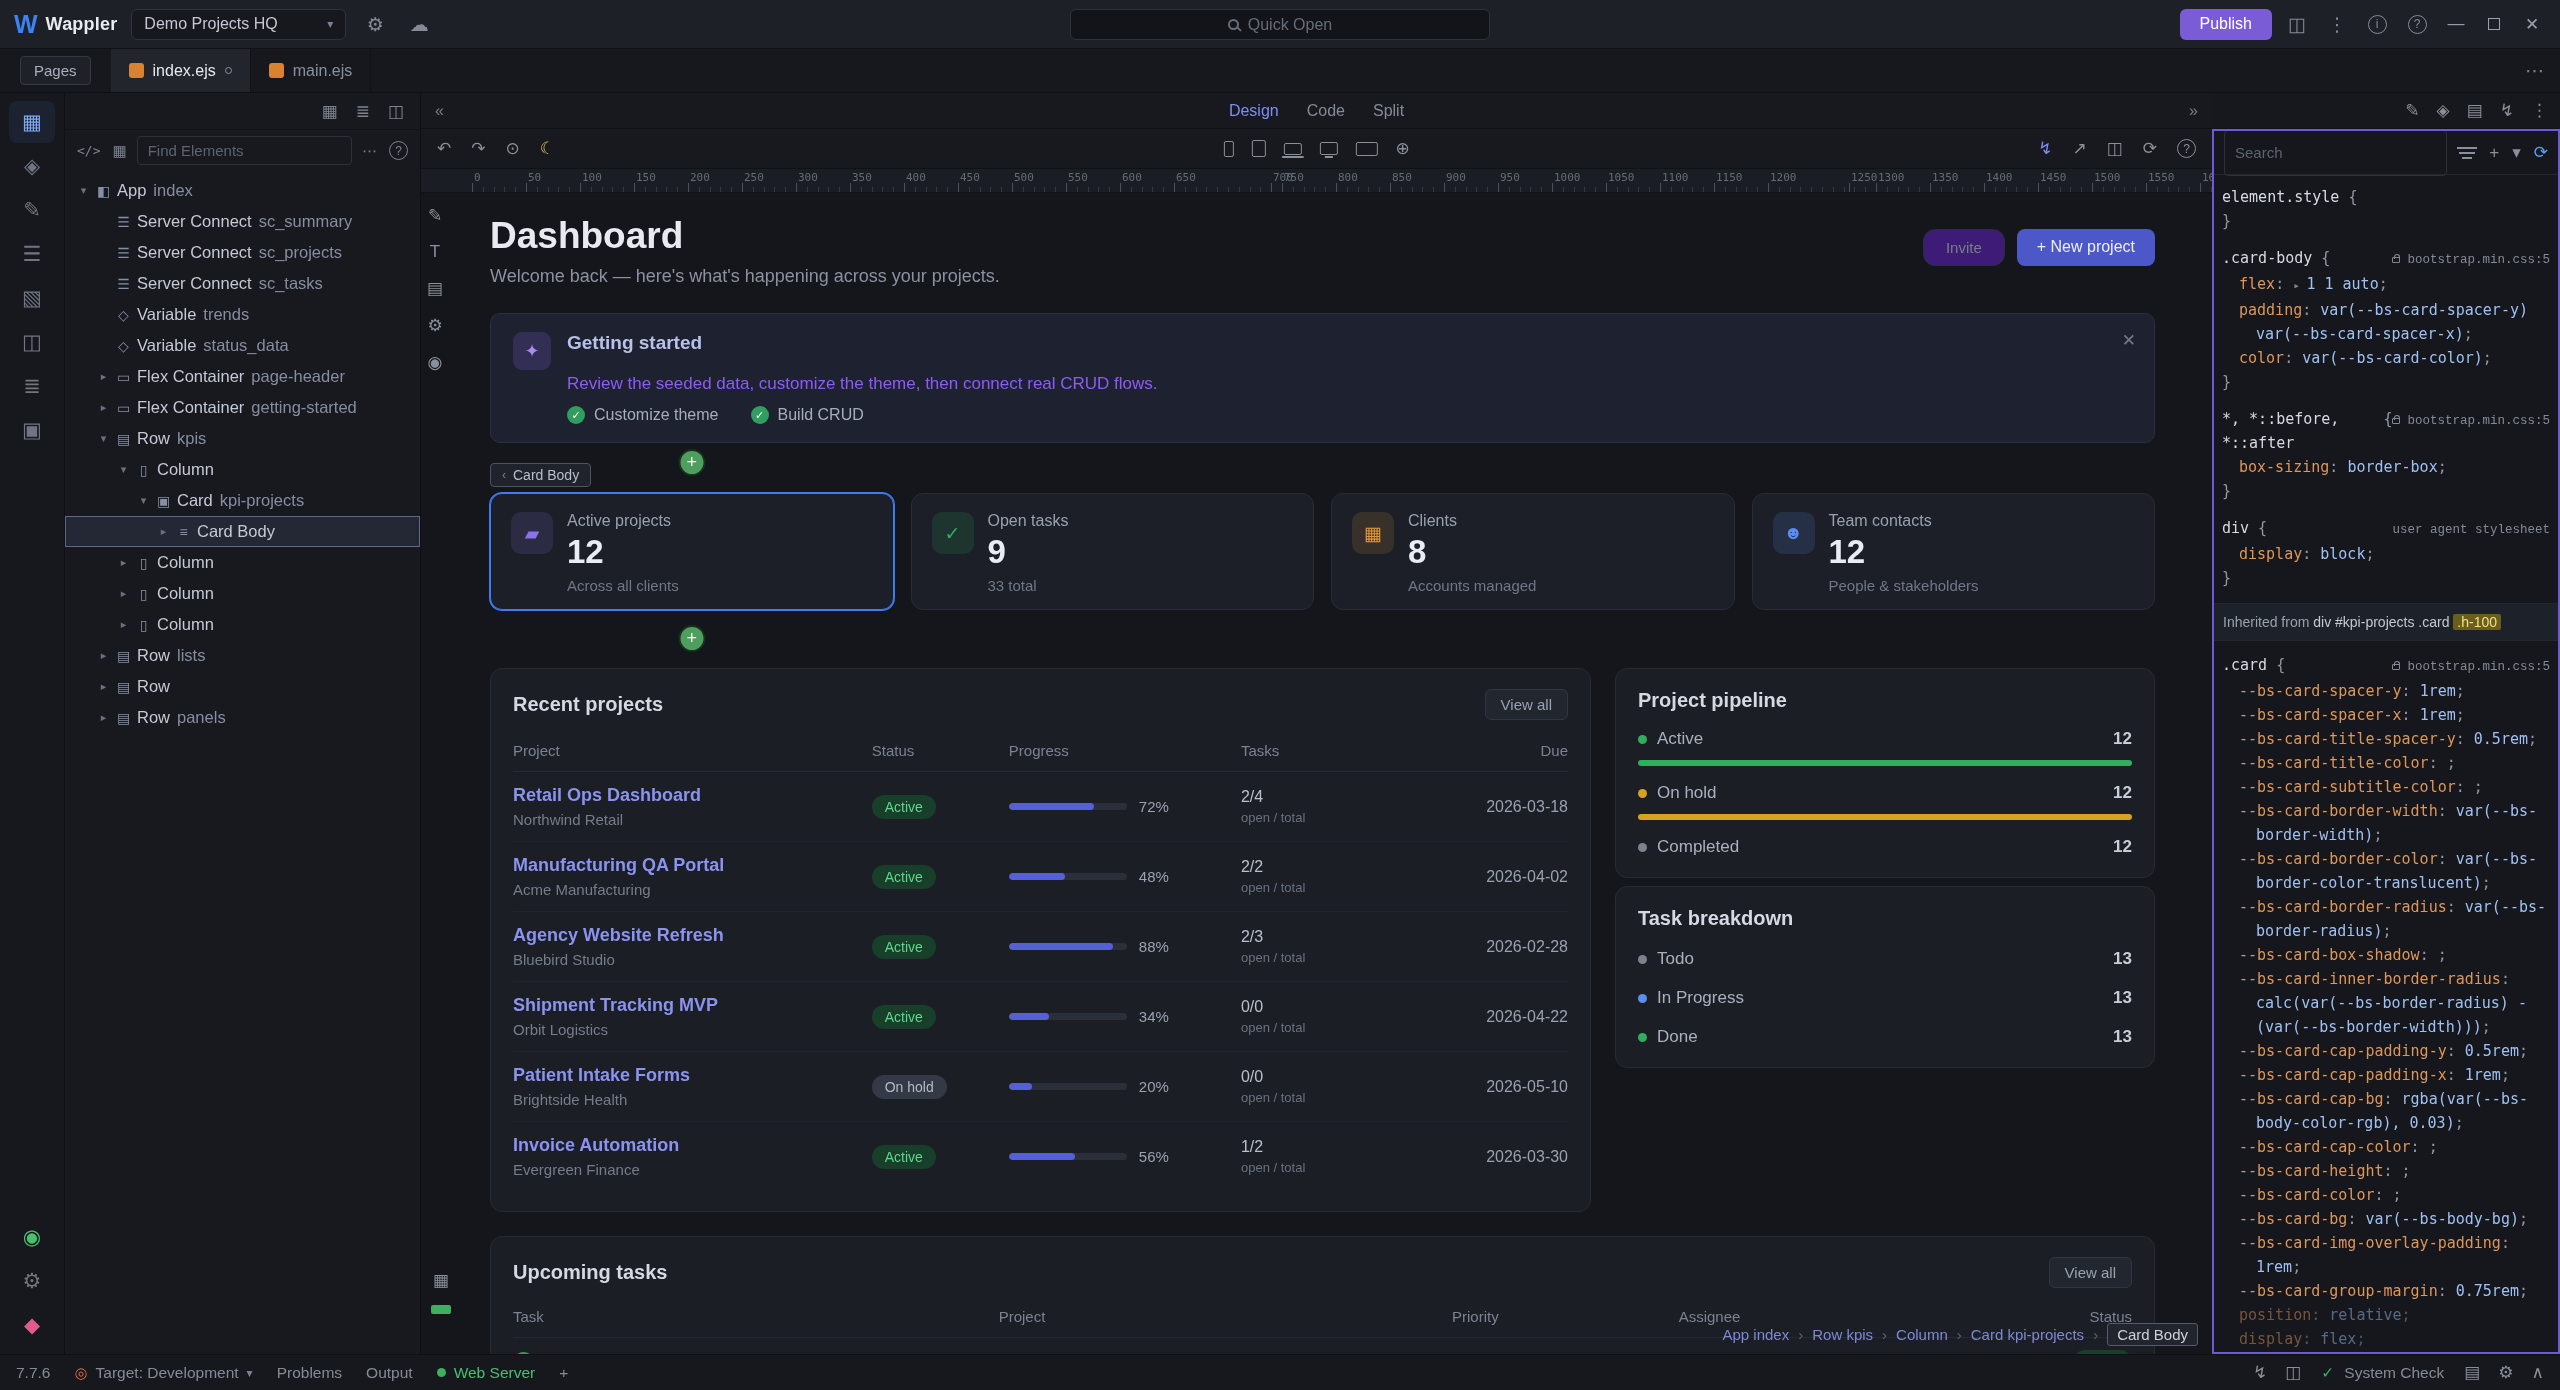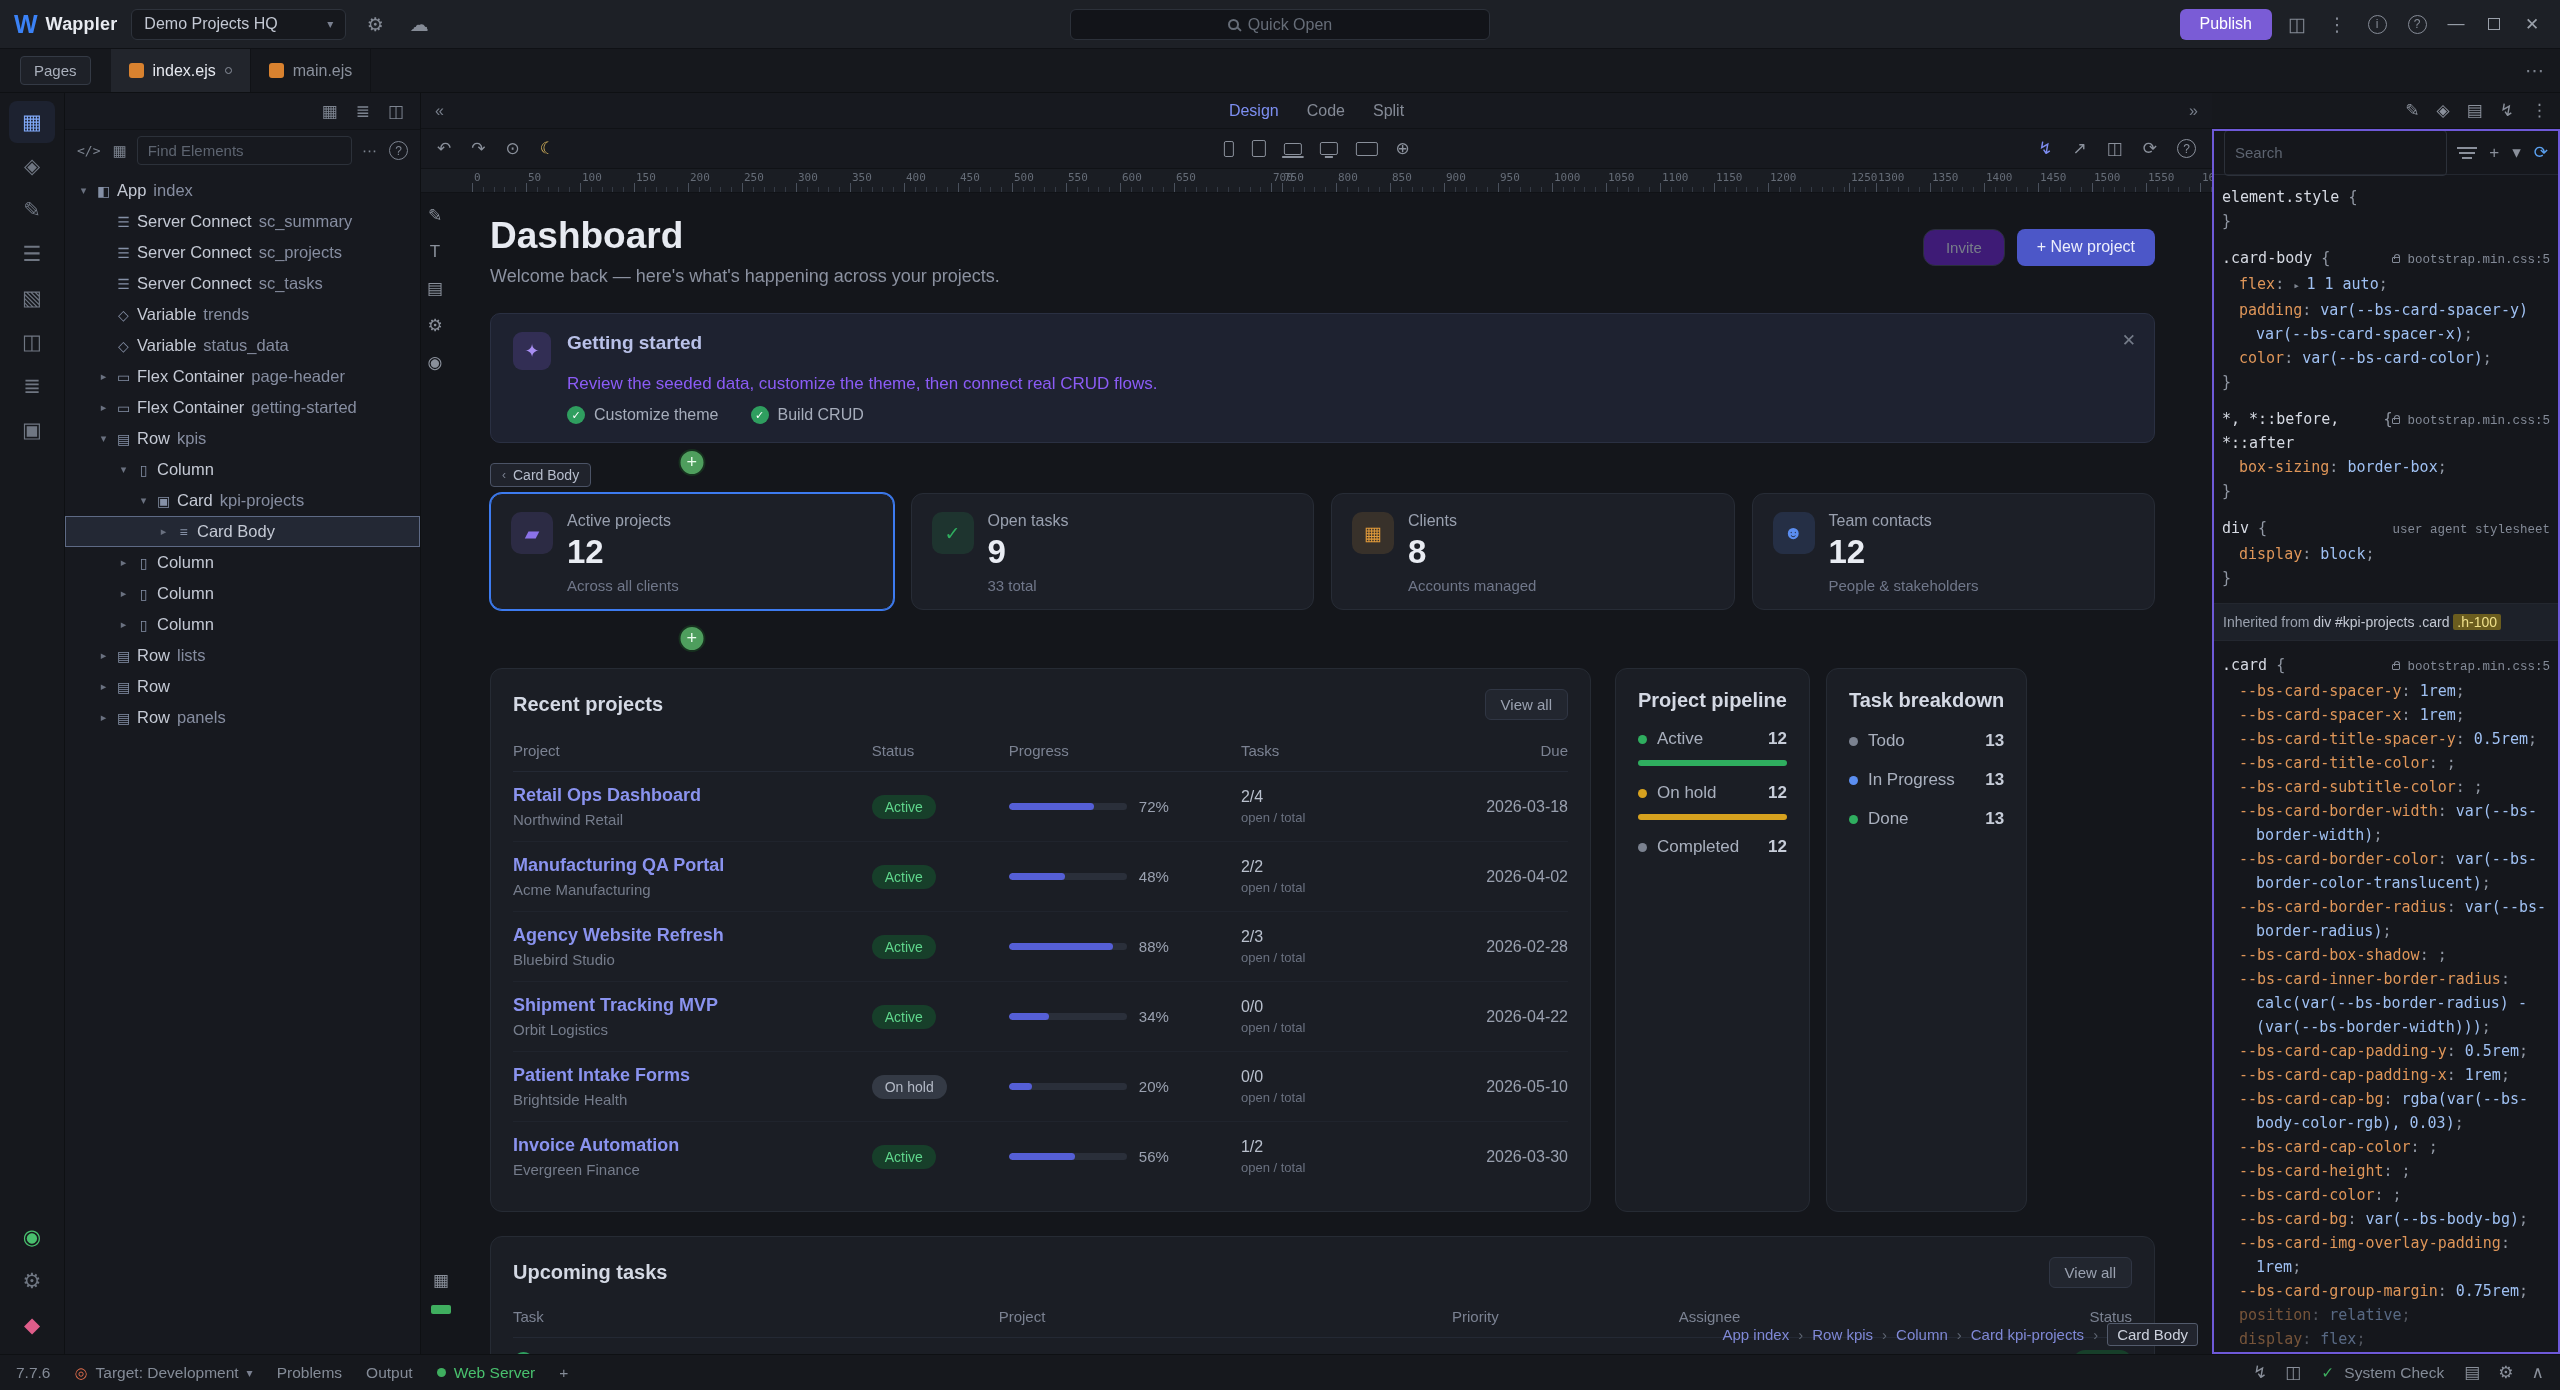--- a/index.html
+++ b/index.html
@@ -104,21 +104,21 @@
 .kpi-label{color:#99a0af;font-size:16px}
 .kpi-value{color:#e9ecf3;font-size:33px;font-weight:bold;margin-top:3px}
 .kpi-sub{color:#70778a;font-size:15px;margin-top:6px}
 .el-tag{position:absolute;top:-30px;left:0;display:flex;align-items:center;gap:7px;background:#20232c;border:1px solid #4b5366;border-radius:4px;padding:3px 11px;font-size:14px;color:#b7becd}
 .plus-btn{position:absolute;width:27px;height:27px;border-radius:50%;background:#4e9e5d;color:#eafcee;display:flex;align-items:center;justify-content:center;font-size:18px;border:2px solid #17301f;left:calc((100% - 51px)/8);transform:translateX(-50%);z-index:4}
 .plus-top{top:-44px}
 .plus-bottom{bottom:-42px}
 .main-row{display:flex;gap:24px;margin-top:58px}
 .panel{background:#1b1e25;border:1px solid #262b34;border-radius:12px}
 .left-panel{flex:1;padding:20px 22px;min-width:0}
-.right-colm{width:540px;display:flex;gap:16px;flex:0 0 auto}
+.right-colm{width:540px;display:flex;flex-direction:column;gap:8px;flex:0 0 auto}
 .panel-pad{padding:20px 22px}
 .panel-head{display:flex;align-items:center;justify-content:space-between}
 .panel-title{font-size:20px;font-weight:bold;color:#d4d9e4}
 .view-all{background:#22262f;border:1px solid #303644;border-radius:6px;color:#9aa1b0;font-size:15px;padding:6px 15px}
 table{width:100%;border-collapse:collapse}
 .rtable{margin-top:14px}
 th{text-align:left;color:#7b8292;font-size:15px;font-weight:normal;padding:8px 0 12px;border-bottom:1px solid #242934}
 .rtable td{padding:13px 0;border-bottom:1px solid #20242d;vertical-align:middle}
 .rtable tr:last-child td{border-bottom:none}
 .proj-link{color:#8a93ef;font-size:18px;font-weight:bold}

